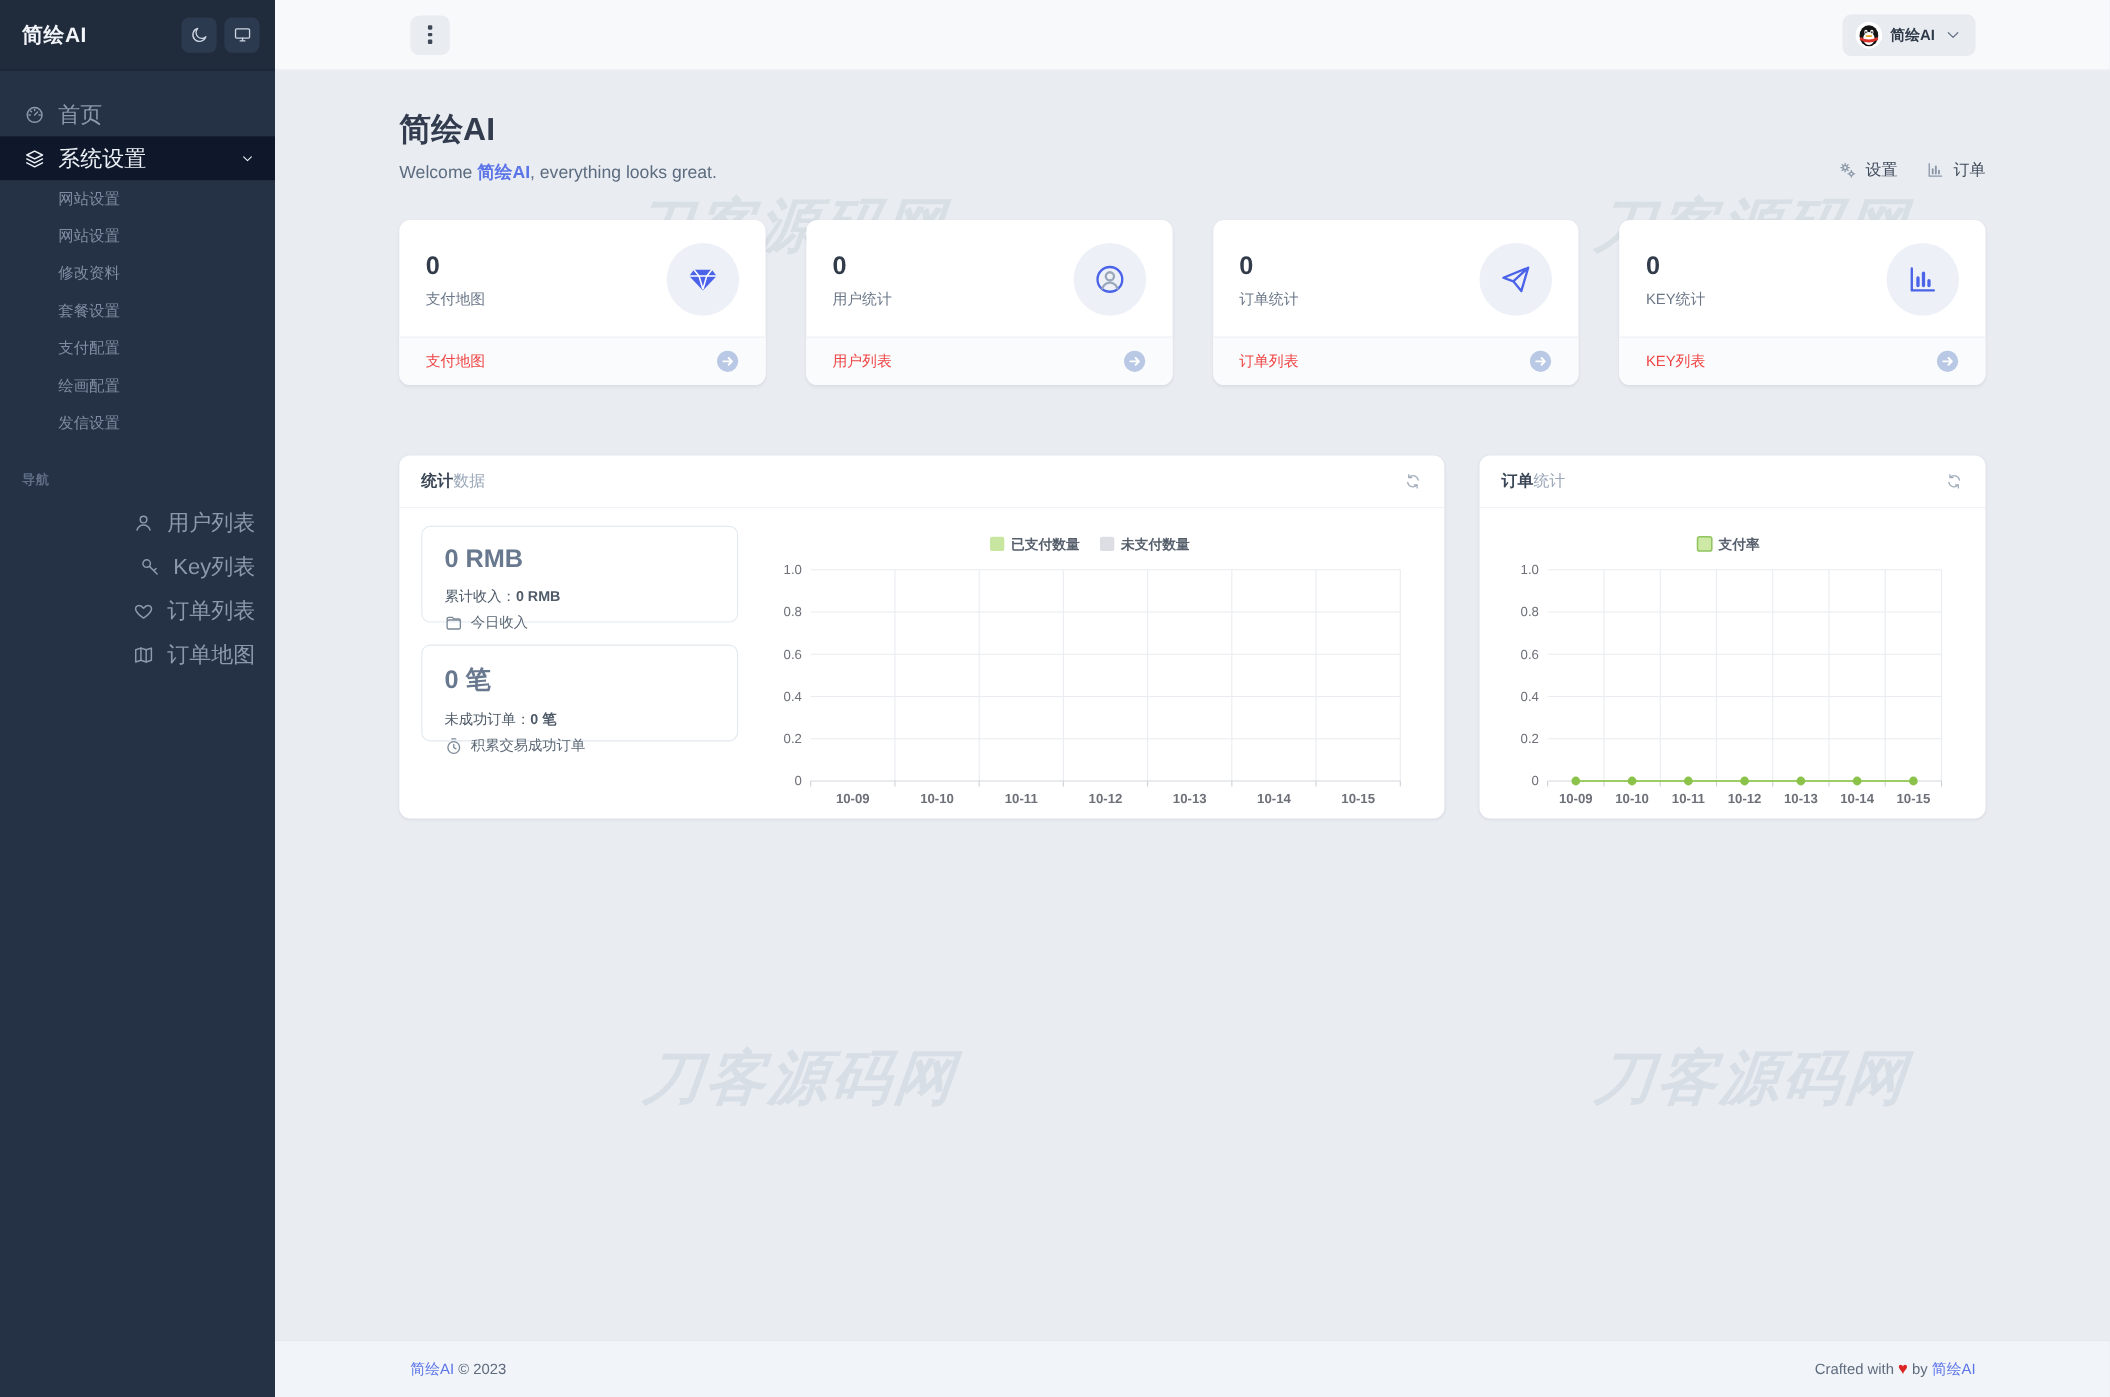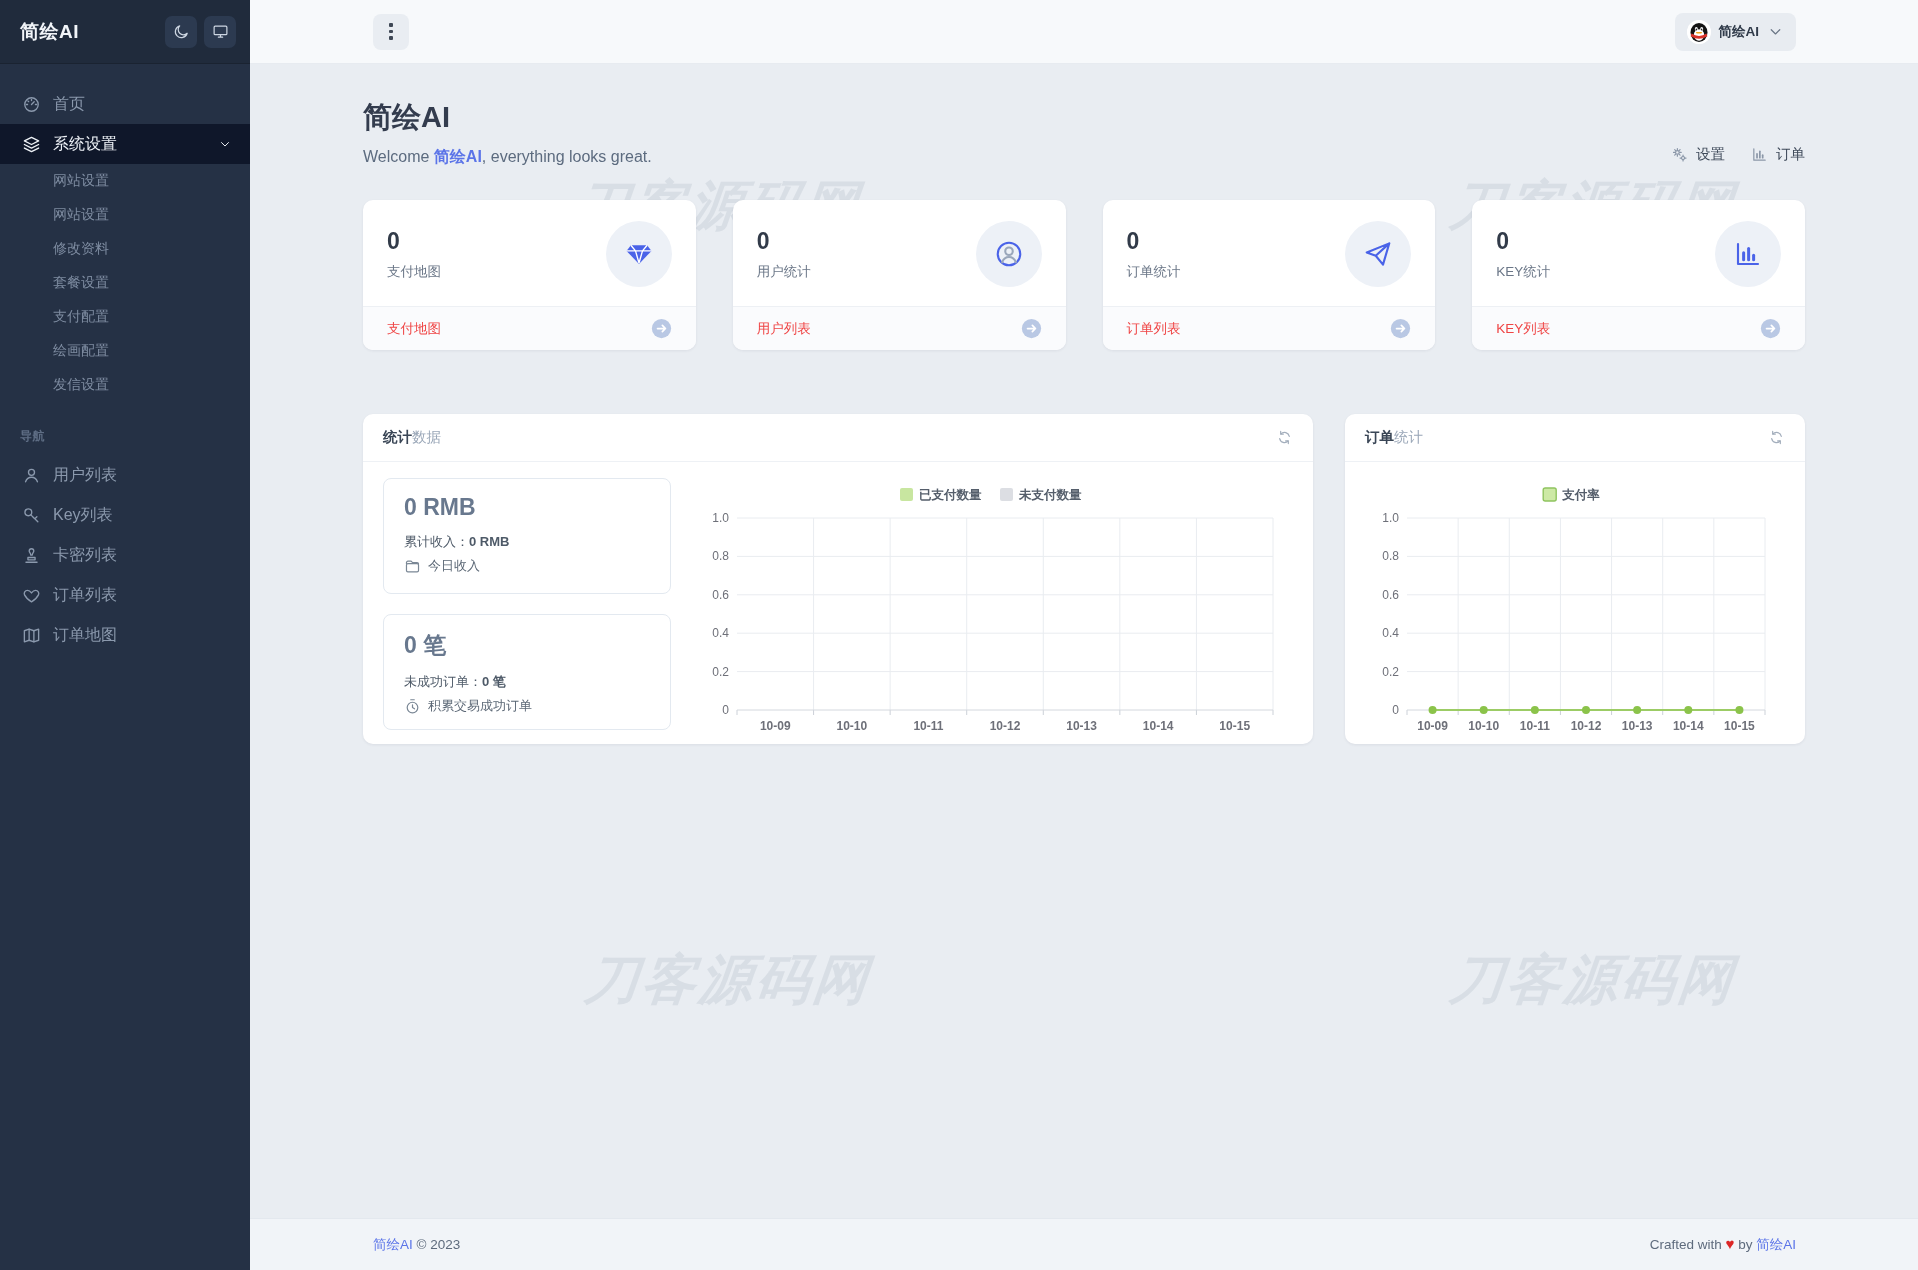--- a/index.html
+++ b/index.html
@@ -8,21 +8,21 @@
   .app { display:flex; width:100%; height:100%; }
 
   
   .sidebar { width:250px; min-width:250px; background:#253145; height:100%; color:#8b99ad; display:flex; flex-direction:column; }
   .sb-header { height:64px; background:#202b3c; display:flex; align-items:center; justify-content:space-between; padding:0 14px 0 20px; border-bottom:1px solid rgba(0,0,0,.18); }
   .sb-logo { color:#f2f5f9; font-size:19px; font-weight:700; letter-spacing:.5px; }
   .sb-actions { display:flex; gap:7px; }
   .sb-btn { width:32px; height:32px; border:none; border-radius:7px; background:#2c3a50; color:#cdd6e2; display:flex; align-items:center; justify-content:center; cursor:pointer; }
   .sb-btn svg { width:17px; height:17px; }
   .sb-nav { padding-top:20px; flex:1; }
-  .sb-item { height:40px; display:flex; align-items:center; padding:0 18px 0 22px; font-size:16px; cursor:pointer; }
+  .sb-item { height:40px; display:flex; align-items:center; padding:0 18px 0 22px; font-size:20px; cursor:pointer;justify-content:flex-end; }
   .sb-item .icon { width:19px; height:19px; margin-right:12px; display:inline-flex; }
   .sb-item .icon svg { width:19px; height:19px; }
   .sb-item.active { background:#0f172a; color:#eef2f7; }
   .sb-item .grow { flex:1; }
   .sb-item .chev svg { width:14px; height:14px; }
   .sb-sub { background:#253145; }
   .sb-subitem { height:34px; display:flex; align-items:center; padding-left:53px; font-size:14px; color:#7e8ca1; cursor:pointer; }
   .sb-section { padding:26px 20px 10px; font-size:12px; font-weight:700; color:#5f6e85; letter-spacing:.5px; }
 
   
@@ -70,21 +70,21 @@
   .panel-stats { width:950px; }
   .panel-orders { width:460px; }
   .panel-head { height:48px; padding:0 20px; border-bottom:1px solid #eef1f5; display:flex; align-items:center; justify-content:space-between; }
   .panel-title { font-size:14.5px; }
   .panel-title .b { font-weight:700; color:#3a4656; }
   .panel-title .l { color:#9aa7b8; }
   .refresh-btn { border:none; background:none; color:#a3aebc; cursor:pointer; display:flex; }
   .refresh-btn svg { width:17px; height:17px; }
   .panel-body { padding:16px 20px; display:flex; gap:24px; }
   .mini-col { width:288px; }
-  .mini-box { border:1px solid #e3e9f0; border-radius:8px; padding:15px 20px 14px; height:116px; }
+  .mini-box { border:1px solid #e3e9f0; border-radius:8px; padding:15px 20px 14px; height:88px; }
   .mini-box + .mini-box { margin-top:20px; }
   .mini-value { font-size:23px; font-weight:600; color:#68788e; }
   .mini-line { margin-top:12px; font-size:13px; color:#4e5a68; }
   .mini-line b { font-weight:700; }
   .mini-cap { margin-top:6px; font-size:13px; color:#5c6876; display:flex; align-items:center; gap:7px; }
   .mini-cap .icon svg { width:15px; height:15px; color:#7a8795; }
   .chart-wrap { flex:1; }
 
   
   .footer { height:52px; min-height:52px; background:#f1f4f8; border-top:1px solid #e3e8ee; display:flex; align-items:center; justify-content:space-between; padding:0 122px 0 123px; font-size:13.5px; color:#5e6b7d; }
@@ -164,30 +164,20 @@
           <span>用户列表</span>
         </div>
         <div class="sb-item">
           <span class="icon" style="display:inline-flex;width:19px;height:19px">
             <svg viewBox="0 0 24 24" fill="none" stroke="currentColor" stroke-width="1.7" stroke-linecap="round" stroke-linejoin="round">
               <circle cx="8" cy="8" r="4.3"></circle>
               <path d="M11.2 11.2 20 20M16.2 16.2l2.6-2.6M13.2 13.2l2.2 2.2"></path>
             </svg>
           </span>
           <span>Key列表</span>
-        </div>
-        <div class="sb-item">
-          <span class="icon" style="display:inline-flex;width:19px;height:19px">
-            <svg viewBox="0 0 24 24" fill="none" stroke="currentColor" stroke-width="1.7" stroke-linecap="round" stroke-linejoin="round">
-              <path d="M12 3.5c1.6 0 2.9 1.3 2.9 2.9 0 1.2-.8 2-1.4 3-.4.7-.5 1.6-.5 2.1h-2c0-.5-.1-1.4-.5-2.1-.6-1-1.4-1.8-1.4-3 0-1.6 1.3-2.9 2.9-2.9Z"></path>
-              <path d="M7.5 14.5h9v3h-9Z"></path>
-              <path d="M5 20.5h14"></path>
-            </svg>
-          </span>
-          <span>卡密列表</span>
         </div>
         <div class="sb-item">
           <span class="icon" style="display:inline-flex;width:19px;height:19px">
             <svg viewBox="0 0 24 24" fill="none" stroke="currentColor" stroke-width="1.7" stroke-linecap="round" stroke-linejoin="round">
               <path d="M12 20S5.3 15.7 3.2 11.2C2 8.5 3.8 5.5 6.9 5.5c2 0 3.6 1.2 5.1 3.3 1.5-2.1 3.1-3.3 5.1-3.3 3.1 0 4.9 3 3.7 5.7C18.7 15.7 12 20 12 20Z"></path>
             </svg>
           </span>
           <span>订单列表</span>
         </div>
         <div class="sb-item">

